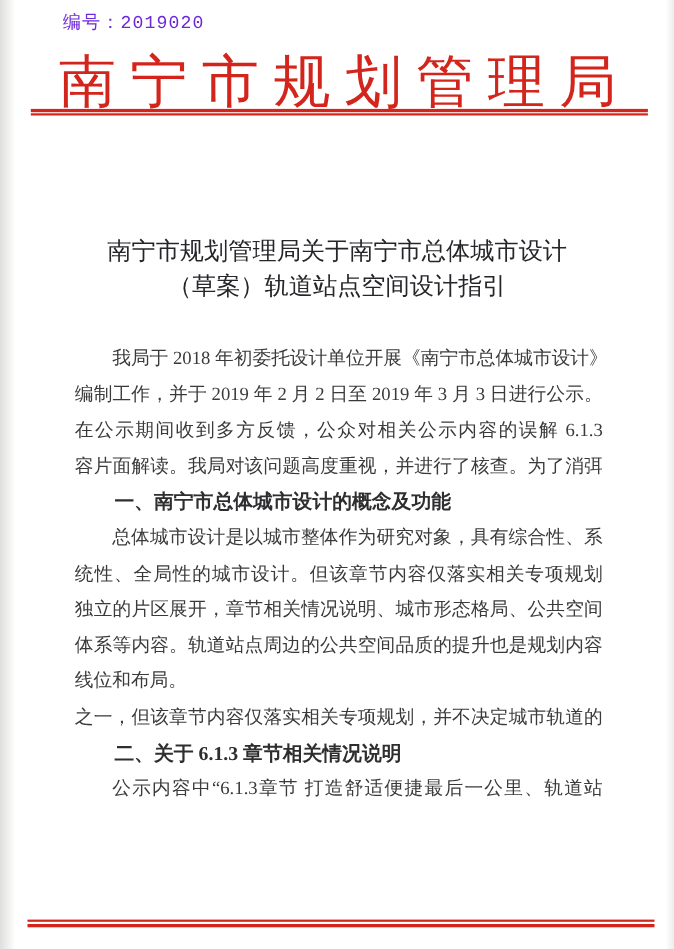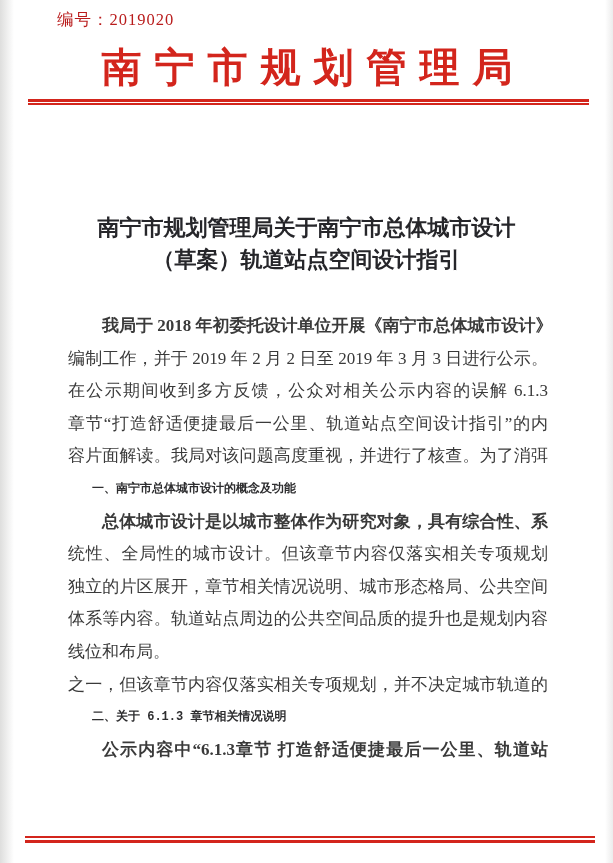--- a/index.html
+++ b/index.html
@@ -30,71 +30,72 @@
   .edge-right {
     position: absolute; right: 0; top: 0; bottom: 0; width: 8px;
     background: linear-gradient(to left, rgba(200,200,200,0.35), rgba(255,255,255,0));
     pointer-events: none;
   }
   .doc-number {
     position: absolute;
     left: 57px; top: 9px;
     font-size: 16.5px;
     letter-spacing: 1px;
-    color: #b91c1c;
+    color: #6d28d9;
+    font-family: Liberation Mono, monospace;
   }
   .agency {
     position: absolute;
     left: 0; right: 0; top: 40px;
     text-align: center;
-    font-size: 40px;
-    font-weight: bold;
+    font-size: 52px;
+    font-weight: normal;
     letter-spacing: 13px;
     padding-left: 14px; 
     color: var(--red);
     white-space: nowrap;
   }
   .rule { position: absolute; }
   .rule-top { left: 28px; right: 24px; top: 99px; }
   .rule-bottom { left: 25px; right: 18px; top: 836px; }
   .rule-bar { width: 100%; background: var(--red); }
   .rule-bar.thick { height: 3px; }
   .rule-bar.thin { height: 2px; }
   .rule-top .thick { margin-bottom: 1px; }
   .rule-bottom .thin { margin-bottom: 2px; }
   .doc-title {
     position: absolute;
     left: 0; right: 0; top: 212px;
     text-align: center;
     font-size: 22px;
     line-height: 32px;
-    font-weight: bold;
+    font-weight: normal;
     color: var(--titleink);
   }
   .body-block {
     position: absolute;
     left: 68px; top: 310px;
     width: 480px;
     font-size: 17px;
     line-height: 32.6px;
     color: var(--ink);
   }
   .bline {
     text-align: justify;
     text-align-last: justify;
     white-space: nowrap; 
   }
-  .bline.indent { text-indent: 2em; font-weight: bold; }
+  .bline.indent { text-indent: 2em; }
   .bline.endline { text-align-last: left; }
   .bline.head {
     text-align-last: left;
     text-indent: 2em;
     font-weight: bold;
-    font-family: Liberation Mono, monospace;
-    font-size: 12px;
+    font-family: Liberation Serif, serif;
+    font-size: 18px;
     color: #2e2e30;
   }
 </style>
 </head>
 <body>
 
 <div class="page">
 
   <div class="edge-left"></div>
   <div class="edge-right"></div>
@@ -110,21 +111,20 @@
 
   <div class="doc-title">
     <div>南宁市规划管理局关于南宁市总体城市设计</div>
     <div>（草案）轨道站点空间设计指引</div>
   </div>
 
   <div class="body-block">
     <div class="bline indent">我局于 2018 年初委托设计单位开展《南宁市总体城市设计》</div>
     <div class="bline">编制工作，并于 2019 年 2 月 2 日至 2019 年 3 月 3 日进行公示。</div>
     <div class="bline">在公示期间收到多方反馈，公众对相关公示内容的误解 6.1.3</div>
-    <div class="bline">章节“打造舒适便捷最后一公里、轨道站点空间设计指引”的内</div>
     <div class="bline">容片面解读。我局对该问题高度重视，并进行了核查。为了消弭</div>
     <div class="bline head">一、南宁市总体城市设计的概念及功能</div>
     <div class="bline indent">总体城市设计是以城市整体作为研究对象，具有综合性、系</div>
     <div class="bline">统性、全局性的城市设计。但该章节内容仅落实相关专项规划</div>
     <div class="bline">独立的片区展开，章节相关情况说明、城市形态格局、公共空间</div>
     <div class="bline">体系等内容。轨道站点周边的公共空间品质的提升也是规划内容</div>
     <div class="bline endline">线位和布局。</div>
     <div class="bline">之一，但该章节内容仅落实相关专项规划，并不决定城市轨道的</div>
     <div class="bline head">二、关于 6.1.3 章节相关情况说明</div>
     <div class="bline indent">公示内容中“6.1.3章节  打造舒适便捷最后一公里、轨道站</div>

